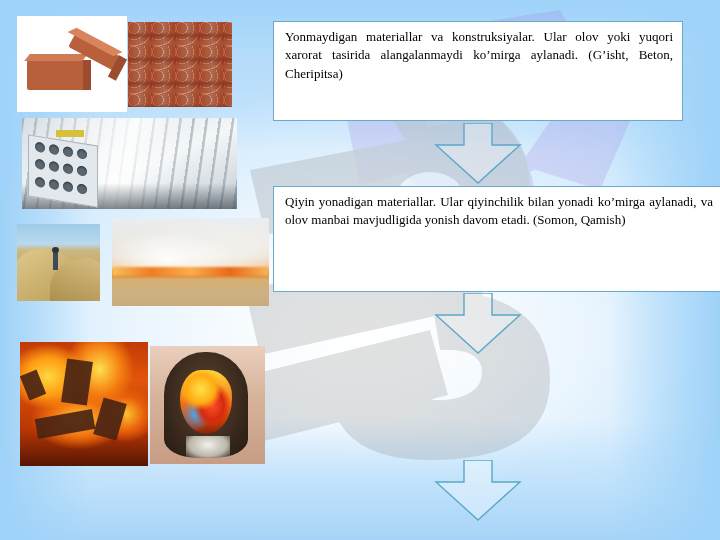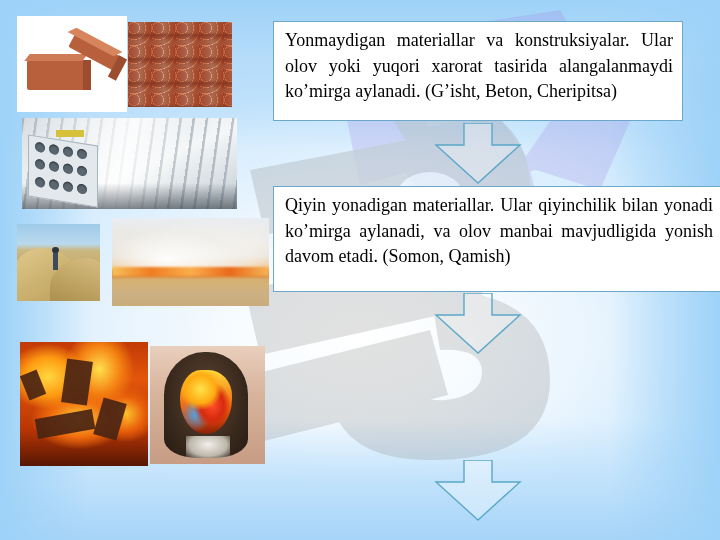--- a/index.html
+++ b/index.html
@@ -208,21 +208,21 @@
 
   
   .textbox {
     position: absolute;
     background: #ffffff;
     border: 1px solid #6ba8c9;
     box-sizing: border-box;
     padding: 6px 9px 6px 11px;
     color: #000000;
     font-family: "Liberation Serif", "DejaVu Serif", serif;
-    font-size: 18px;
+    font-size: 13px;
     line-height: 1.42;
     text-align: justify;
     text-justify: inter-word;
   }
   #tb1 { left: 273px; top: 21px; width: 410px; height: 100px; }
   #tb2 { left: 273px; top: 186px; width: 450px; height: 106px; }
   #tb3 { left: 273px; top: 349px; width: 410px; height: 110px; }
 
   
   .arrow {

